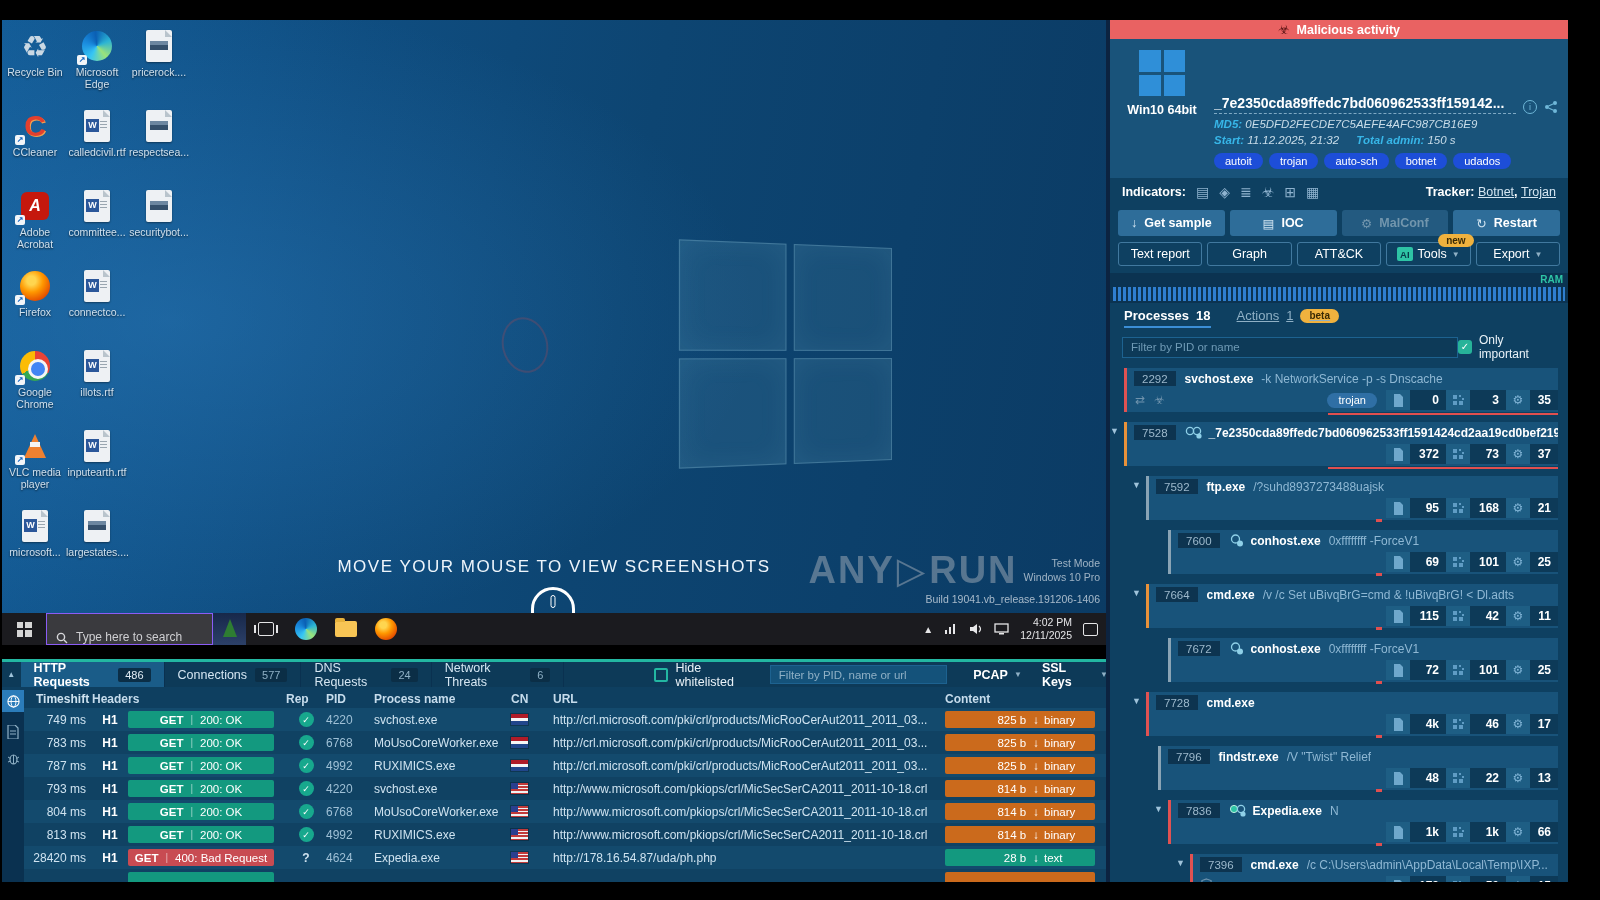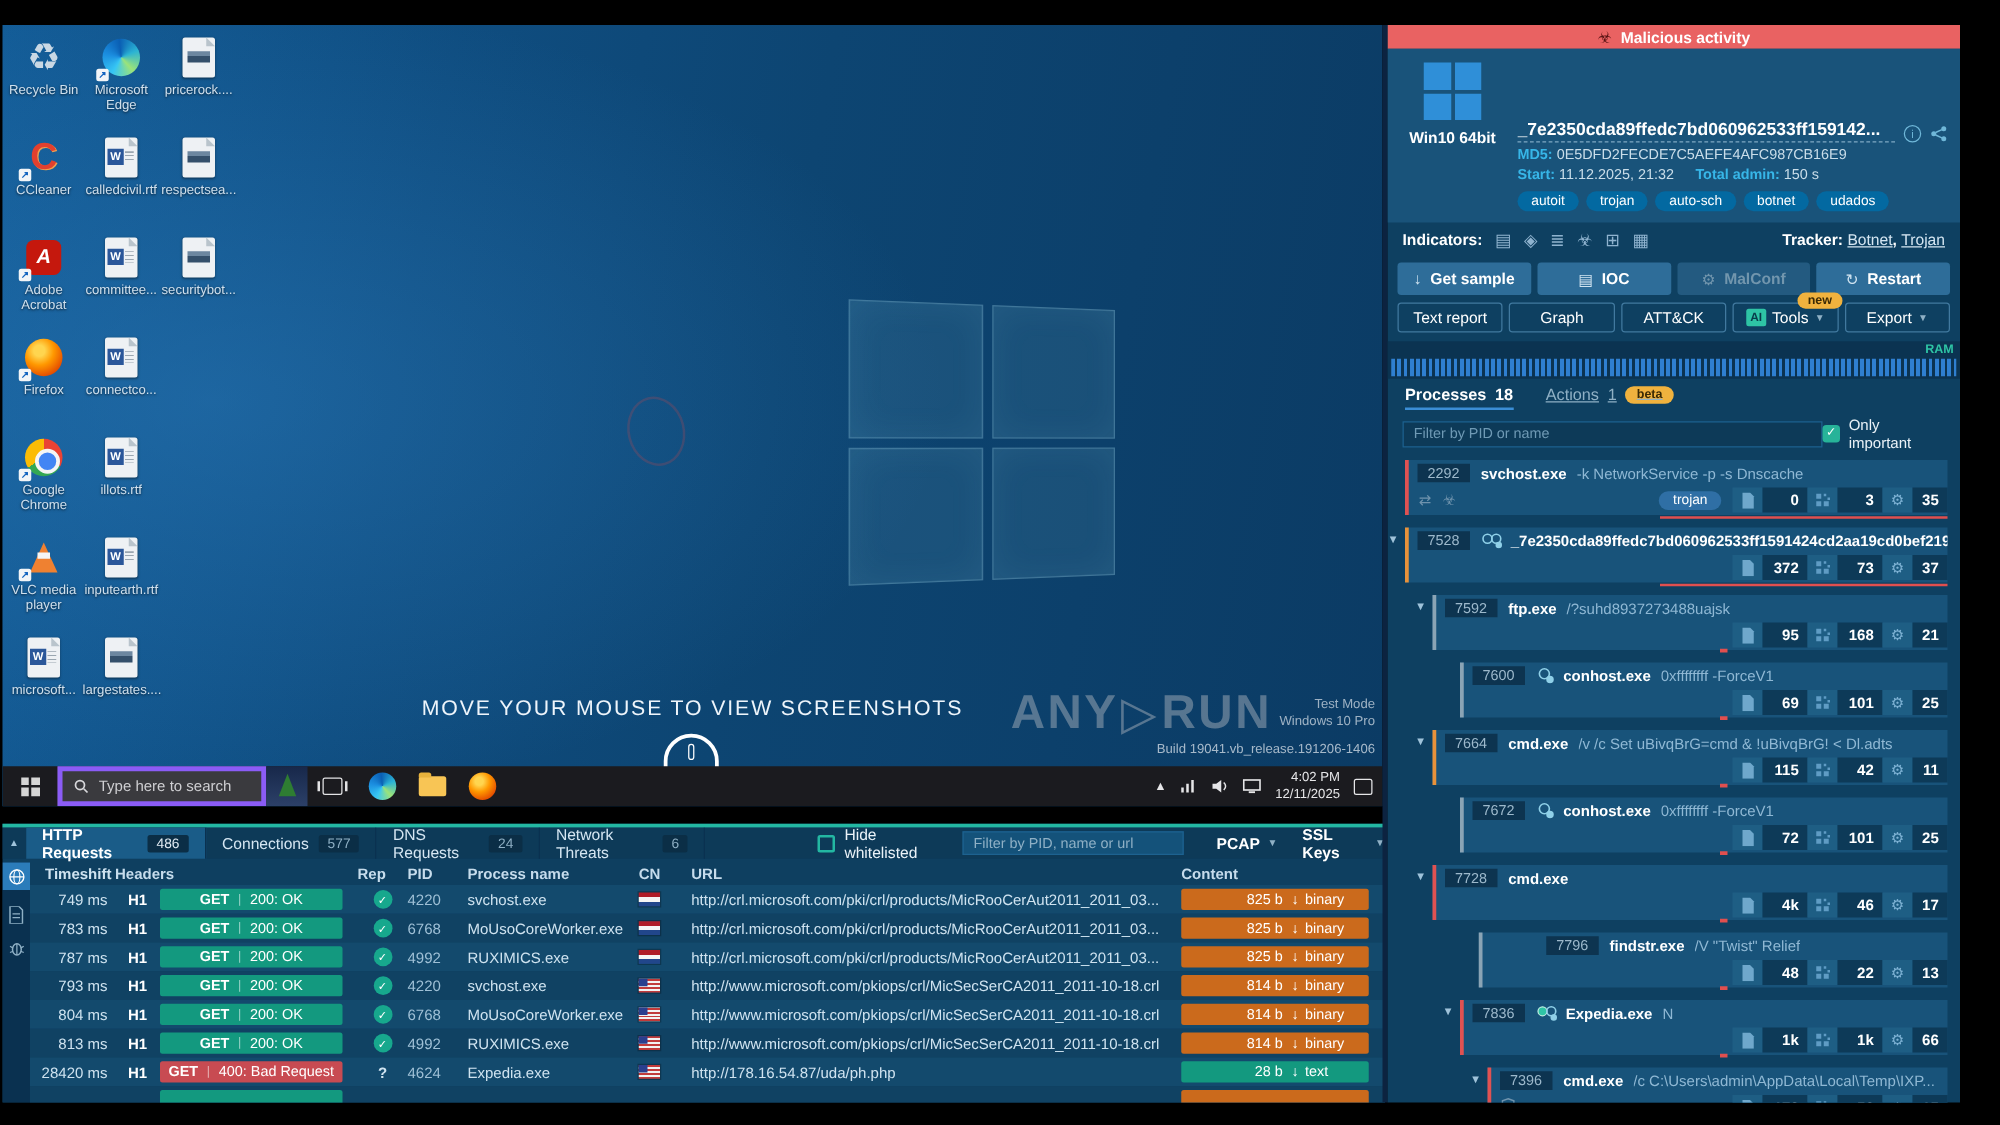--- a/index.html
+++ b/index.html
@@ -66,22 +66,22 @@
   .wm-play { font-size:37px; font-weight:normal; }
   .wm-side { font-size:10.5px; color:#c2cfdb; opacity:.8; line-height:1.3; text-align:right; }
   .wm-build { font-size:10.5px; color:#c2cfdb; opacity:.85; margin-top:1px; }
 
   
   .taskbar { position:absolute; left:0; bottom:0; width:100%; height:32px; background:#1b1b1f;
     display:flex; align-items:center; z-index:5; }
   .tb-start { width:44px; height:100%; display:flex; align-items:center; justify-content:center; }
   .winlogo-s { width:15px; height:15px; display:grid; grid-template-columns:1fr 1fr; gap:1.5px; }
   .winlogo-s span { background:#d5d5d5; }
-  .tb-search { width:167px; height:100%; background:#3a3a3e; border:4px solid #8b5cf6; display:flex;
-    align-items:center; gap:8px; padding:0 9px; }
+  .tb-search { width:167px; height:100%; background:#3a3a3e; border:1px solid #8b5cf6; display:flex;
+    align-items:flex-end; gap:8px; padding:0 9px; }
   .tb-search input { background:transparent; border:none; outline:none; color:#d4d4d7; font-size:12px; width:120px;
     font-family:"Liberation Sans",sans-serif; }
   .tb-search input::placeholder { color:#cfcfd2; }
   .tb-img { width:33px; height:100%; background:linear-gradient(180deg,#17284a,#2c4068); position:relative; }
   .tb-img::after { content:''; position:absolute; left:50%; top:6px; transform:translateX(-50%);
     border-left:7px solid transparent; border-right:7px solid transparent; border-bottom:18px solid #2e7d32; }
   .tb-ico { width:40px; height:100%; display:flex; align-items:center; justify-content:center; }
   .taskview { width:16px; height:14px; border:1.5px solid #e4e4e6; border-radius:2px; position:relative; }
   .taskview::before,.taskview::after { content:''; position:absolute; top:2px; bottom:2px; width:2px; background:#e4e4e6; }
   .taskview::before { left:-5px; } .taskview::after { right:-5px; }
@@ -160,25 +160,25 @@
   .oslogo { width:84px; display:flex; flex-direction:column; align-items:center; padding-top:3px; }
   .winlogo { width:46px; height:46px; display:grid; grid-template-columns:1fr 1fr; gap:3px; }
   .winlogo span { background:#2f8fd8; }
   .osname { color:#fff; font-weight:bold; font-size:12.5px; margin-top:7px; }
   .tmeta { flex:1; min-width:0; }
   .namerow { display:flex; align-items:flex-end; gap:7px;margin-top:48px; }
   .tname { flex:1; min-width:0; color:#fff; font-weight:bold; font-size:14px; white-space:nowrap; overflow:hidden;
     text-overflow:ellipsis; border-bottom:1px dashed #7fa9c4; padding-bottom:2px; }
   .info-i { width:14px; height:14px; border-radius:50%; border:1.5px solid #6fb7d8; color:#6fb7d8; font-size:9px;
     display:flex; align-items:center; justify-content:center; flex:none; }
-  .metarow { margin-top:4px; font-size:11.5px; color:#c9dde9; white-space:nowrap; }
+  .metarow { margin-top:4px; font-size:11.5px; color:#c9dde9; white-space:nowrap;font-style:italic; }
   .metarow .k { color:#37b6e8; font-weight:bold; }
   .metarow .gap { display:inline-block; width:14px; }
   .tagsrow { margin-top:7px; display:flex; gap:6px; }
-  .tag { background:#0369a1; color:#fff; font-size:11px; padding:2px 11px; border-radius:10px; }
+  .tag { background:#1d4ed8; color:#fff; font-size:11px; padding:2px 11px; border-radius:10px; }
   .indrow { display:flex; align-items:center; padding:6px 12px 5px; color:#fff; font-weight:bold; font-size:12.5px; }
   .ind-icons { display:flex; gap:10px; margin-left:10px; color:#8fb3cf; font-size:14px; font-weight:normal; }
   .tracker { margin-left:auto; font-weight:bold; }
   .tracker a { color:#d5e6f2; font-weight:normal; text-decoration:underline; }
   .btnrow1 { display:flex; gap:5px; padding:5px 8px 3px; }
   .btn1 { flex:1; height:26px; background:#2e6d99; border-radius:3px; color:#fff; font-weight:bold; font-size:12.5px;
     display:flex; align-items:center; justify-content:center; gap:7px; cursor:pointer; }
   .btn1 .bi { font-weight:normal; color:#cfe3f0; }
   .btn1.disabled { background:#235a80; color:#7296ad; } .btn1.disabled .bi { color:#7296ad; }
   .btnrow2 { display:flex; gap:5px; padding:3px 8px 7px; }
@@ -1085,21 +1085,21 @@
                 </svg>
               </span>
               <span class="chip-val">46</span>
               <span class="chip-ico">⚙</span>
               <span class="chip-val last">17</span>
             </span>
           </div>
         </div>
       </div>
       <div class="prow">
-        <div class="pbody  l-tick" style="left: 73px; padding-left: 44px;">
+        <div class="pbody  l-tick" style="left: 48px;">
           <div class="pline1">
             <span class="pid">7796</span>
             <span class="pname">findstr.exe</span>
             <span class="pargs">/V "Twist" Relief</span>
           </div>
           <div class="pline2">
             <span class="chips">
               <span class="chip-ico">
                 <svg width="11" height="13" viewBox="0 0 11 13">
                   <path d="M1 0h6l3 3v10H1z" fill="#6fa8cc"></path>

